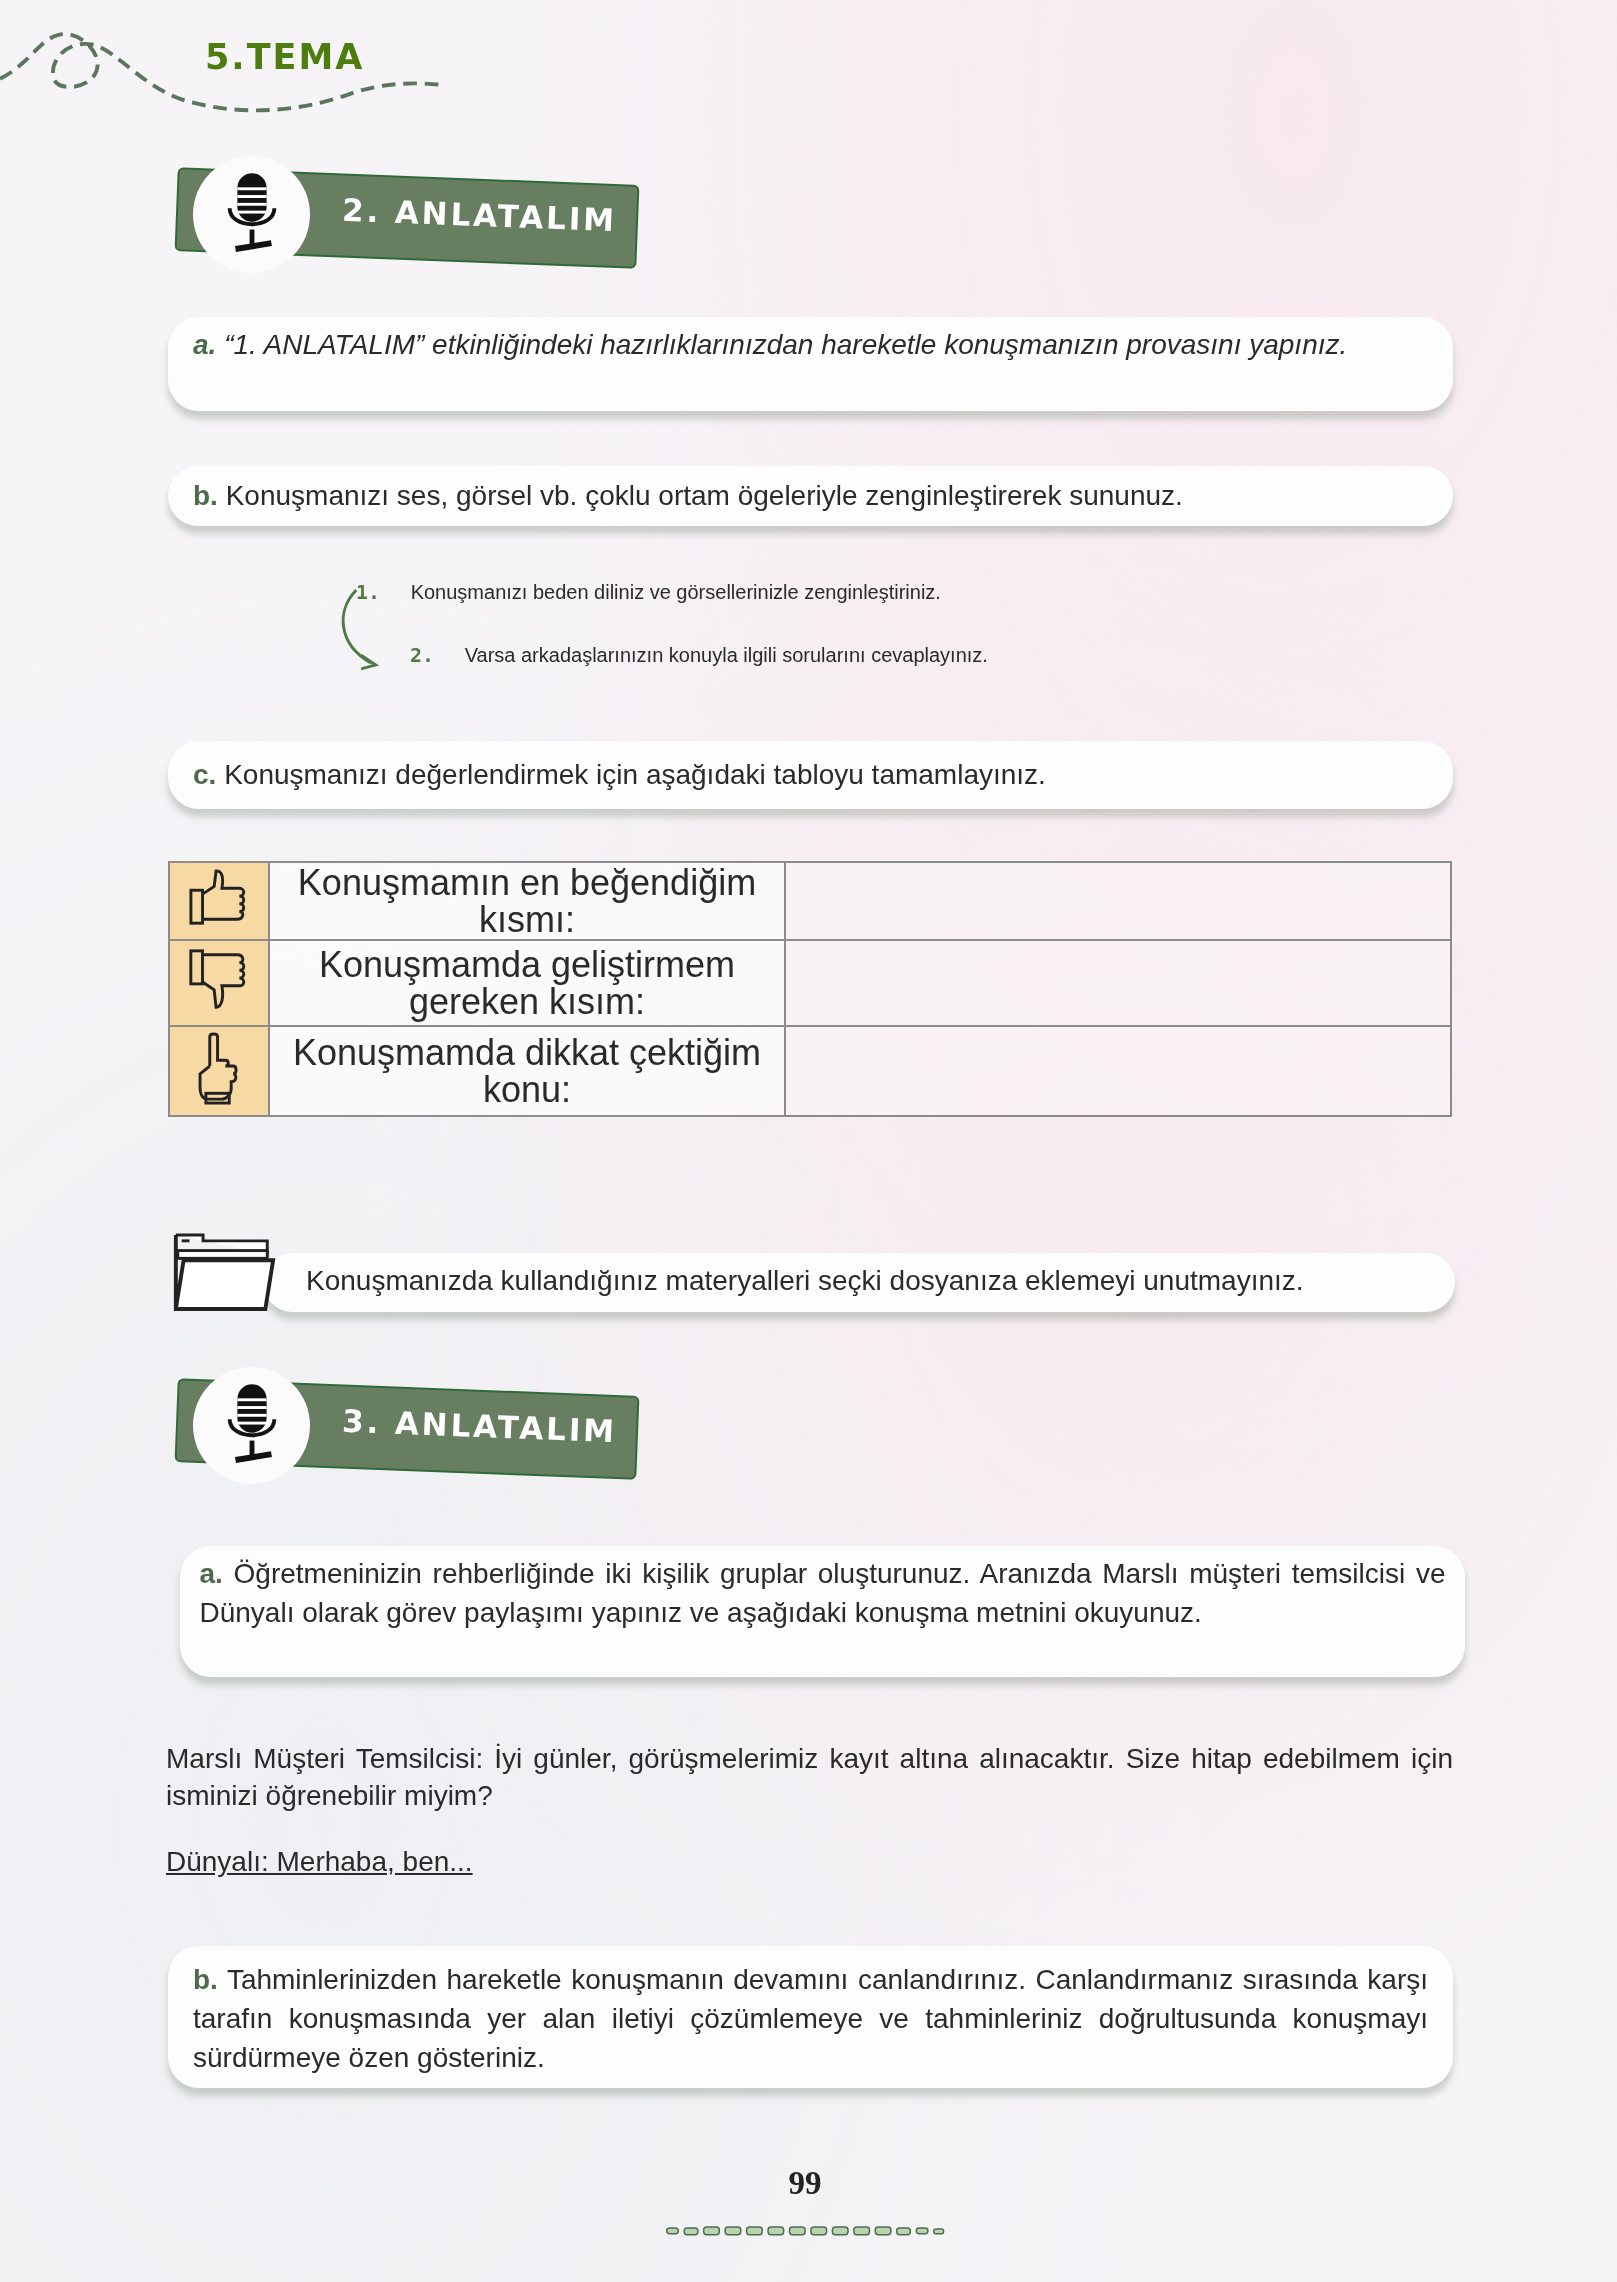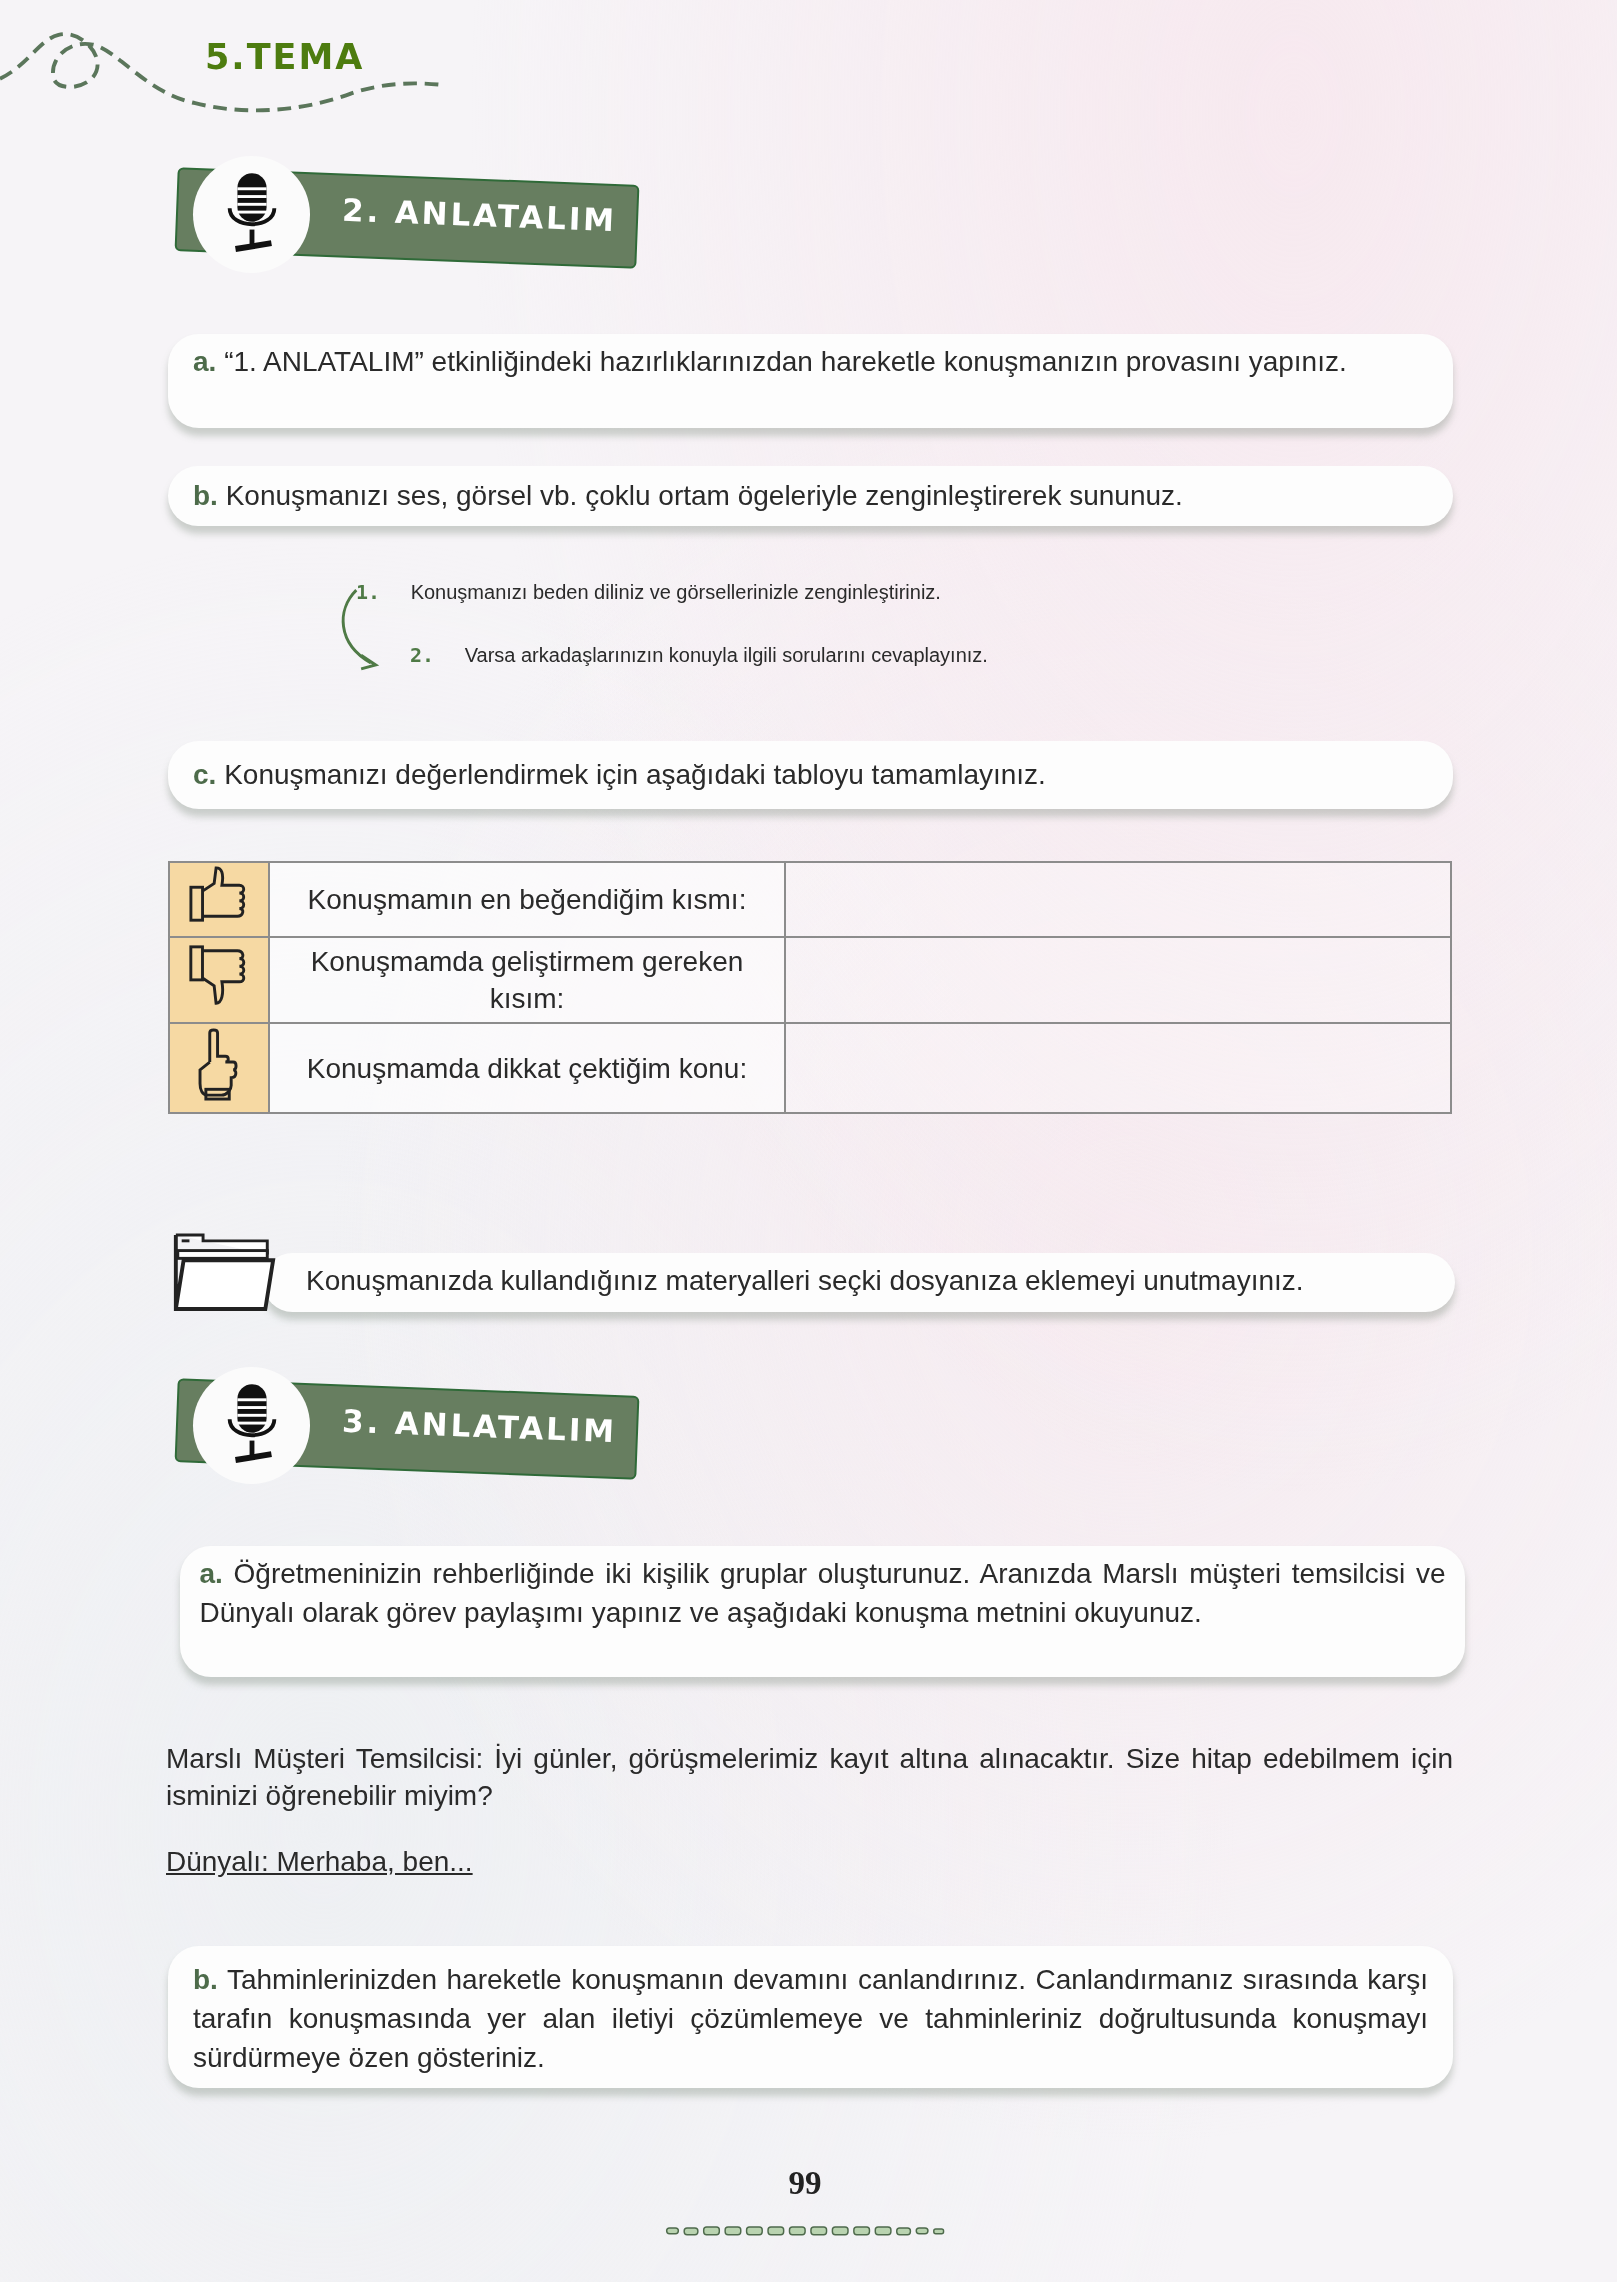--- a/index.html
+++ b/index.html
@@ -19,21 +19,21 @@
     background:#677e60; border-radius:5.9px; transform:rotate(2.2deg); border:2.9px solid #2f6a38; }
   .banner .circle { position:absolute; left:27px; top:-9.8px; width:117px; height:117px;
     border-radius:50%; background:#fbfbfb; display:flex; align-items:center; justify-content:center; }
   .banner .label { position:absolute; left:176px; top:31px; font-family:"DejaVu Sans", sans-serif;
     font-weight:bold; color:#fff; font-size:31px; letter-spacing:2.9px; transform:rotate(2.2deg); }
   .pill { background:#fdfdfd; border-radius:31px; box-shadow:0 7.8px 7.8px rgba(120,135,120,0.35);
     font-size:28px; line-height:39px; padding:9.8px 25px; box-sizing:border-box; }
   .pill .letter { color:#4d6b4a; font-weight:bold; }
   .step-num { color:#4f7a46; font-weight:bold; font-family:"DejaVu Sans Mono", monospace; }
   table.eval { border-collapse:collapse; left:168px; top:861px; width:1284px; }
-  table.eval td { border:2px solid #8c8c8c; font-size:28px; line-height:37px; text-align:center; }
+  table.eval td { border:2px solid #8c8c8c; font-size:36px; line-height:37px; text-align:center; }
   table.eval td.icon { background:#f6d9a3; width:96px; }
   table.eval td.label { width:512px; background:rgba(255,255,255,0.6); }
   table.eval td.answer { background:rgba(255,255,255,0.25); }
   .dialog { left:166px; width:1287px; font-size:28px; line-height:37px; }
   .pagenum { left:761px; top:2165px; width:88px; text-align:center; font-family:"Liberation Serif", serif;
     font-weight:bold; font-size:33px; color:#222; }
 </style>
 </head>
 <body>
 
@@ -54,21 +54,21 @@
           <line x1="20" y1="42" x2="50" y2="42"></line>
         </g>
       <path d="M12 38 C12 60 58 60 58 38" fill="none" stroke="#111" stroke-width="4"></path>
       <line x1="35" y1="60" x2="35" y2="76" stroke="#111" stroke-width="5"></line>
       <line x1="18" y1="80" x2="55" y2="74" stroke="#111" stroke-width="6"></line>
     </svg>
   </div>
   <div class="label">2. ANLATALIM</div>
 </div>
 
-<div class="abs pill" style="left:168px;top:334px;width:1285px;height:94px;padding-top:7.8px;">
+<div class="abs pill" style="left:168px;top:317px;width:1285px;height:94px;padding-top:7.8px;font-style:italic;">
   <span class="letter">a.</span>
   <span>“1. ANLATALIM” etkinliğindeki hazırlıklarınızdan hareketle konuşmanızın provasını yapınız.</span>
 </div>
 
 <div class="abs pill" style="left:168px;top:466px;width:1285px;height:60px;">
   <span class="letter">b.</span>
   <span>Konuşmanızı ses, görsel vb. çoklu ortam ögeleriyle zenginleştirerek sununuz.</span>
 </div>
 
 <svg class="abs" style="left:332px;top:585px" width="68" height="88" viewBox="0 0 70 90">

